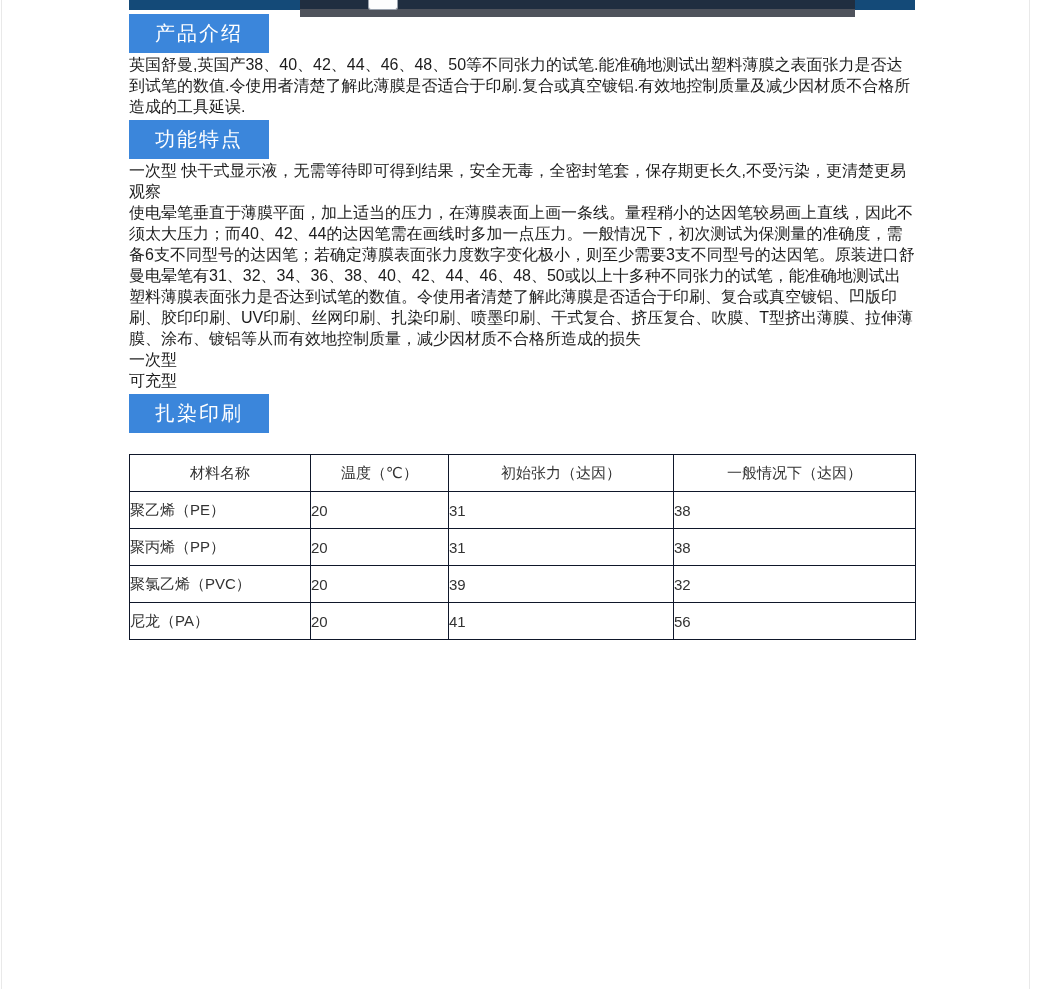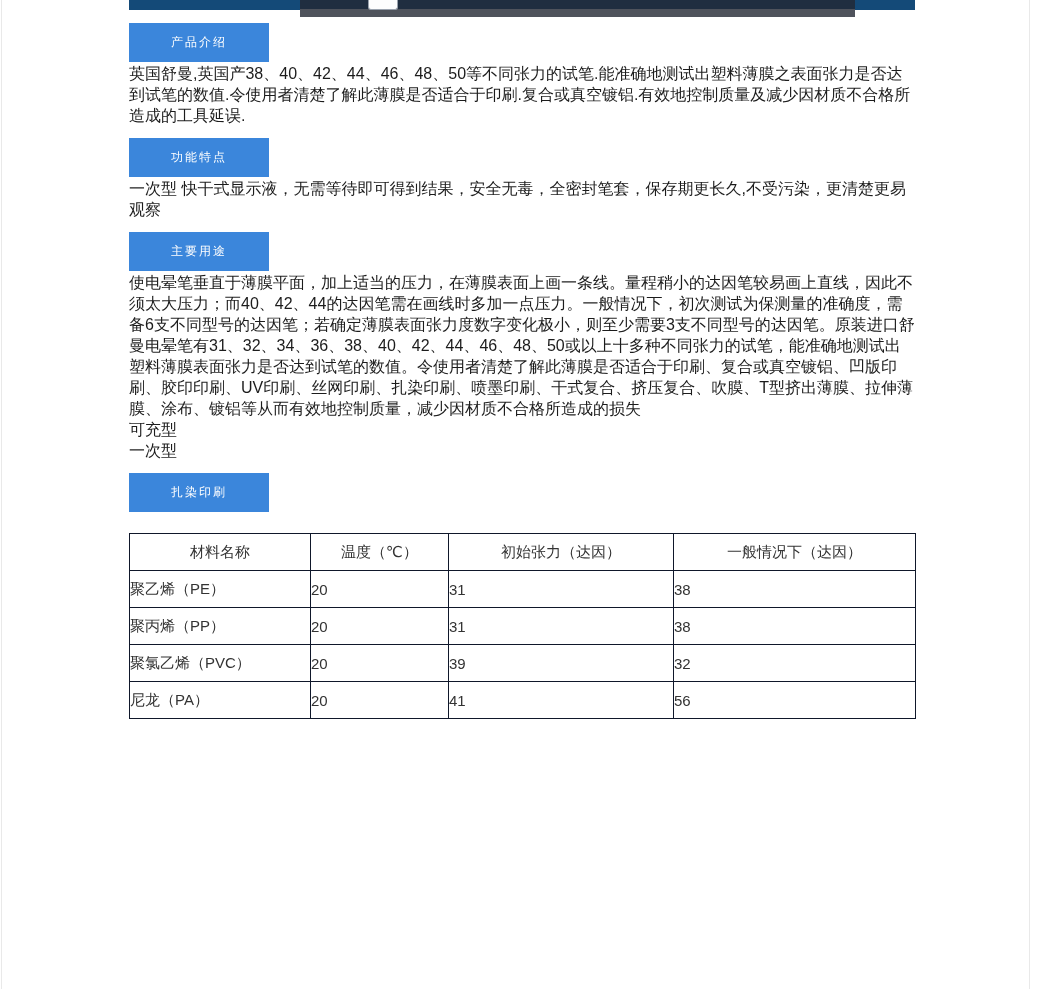--- a/index.html
+++ b/index.html
@@ -16,22 +16,22 @@
   .overlay{position:absolute;left:300px;top:0;width:555px;height:17px;}
   .overlay-top{position:absolute;left:0;top:0;width:100%;height:9px;background:#202e40;}
   .overlay-bottom{position:absolute;left:0;top:9px;width:100%;height:8px;background:#4f535c;}
   .overlay-tab{position:absolute;left:68px;top:0;width:30px;height:10px;background:#fdfdfd;
     border:1px solid #9aa2ad;border-top:none;border-radius:0 0 3px 3px;box-sizing:border-box;}
 
   .content{position:absolute;left:129px;top:0;width:786px;padding-top:11px;}
 
   .section-btn{
     display:flex;align-items:center;justify-content:center;
-    width:140px;height:39px;margin:12px 0 1px 0;border:none;cursor:pointer;
-    background:#3b86db;color:#ffffff;font-size:12px;letter-spacing:2px;
+    width:140px;height:39px;margin:3px 0 1px 0;border:none;cursor:pointer;
+    background:#3b86db;color:#ffffff;font-size:20px;letter-spacing:2px;
     font-family:inherit;
   }
   .section-text{margin:0;padding:0;font-size:16px;line-height:21px;color:#1c1c1c;}
 
   .params-table{
     width:786px;margin-top:21px;border-collapse:collapse;
     font-size:15px;color:#333333;table-layout:fixed;
   }
   .params-table th,.params-table td{
     border:1px solid #0f172a;height:36px;padding:0;
@@ -53,25 +53,24 @@
 </div>
 
 <div class="content">
 
   <button class="section-btn">产品介绍</button>
   <p class="section-text">英国舒曼,英国产38、40、42、44、46、48、50等不同张力的试笔.能准确地测试出塑料薄膜之表面张力是否达到试笔的数值.令使用者清楚了解此薄膜是否适合于印刷.复合或真空镀铝.有效地控制质量及减少因材质不合格所造成的工具延误.</p>
 
   <button class="section-btn">功能特点</button>
   <p class="section-text">一次型 快干式显示液，无需等待即可得到结果，安全无毒，全密封笔套，保存期更长久,不受污染，更清楚更易观察</p>
 
-  <button class="section-btn">主要用途</button>
   <p class="section-text">使电晕笔垂直于薄膜平面，加上适当的压力，在薄膜表面上画一条线。量程稍小的达因笔较易画上直线，因此不须太大压力；而40、42、44的达因笔需在画线时多加一点压力。一般情况下，初次测试为保测量的准确度，需备6支不同型号的达因笔；若确定薄膜表面张力度数字变化极小，则至少需要3支不同型号的达因笔。原装进口舒曼电晕笔有31、32、34、36、38、40、42、44、46、48、50或以上十多种不同张力的试笔，能准确地测试出塑料薄膜表面张力是否达到试笔的数值。令使用者清楚了解此薄膜是否适合于印刷、复合或真空镀铝、凹版印刷、胶印印刷、UV印刷、丝网印刷、扎染印刷、喷墨印刷、干式复合、挤压复合、吹膜、T型挤出薄膜、拉伸薄膜、涂布、镀铝等从而有效地控制质量，减少因材质不合格所造成的损失</p>
 
+  <p class="section-text">一次型</p>
   <p class="section-text">可充型</p>
-  <p class="section-text">一次型</p>
 
   <button class="section-btn">扎染印刷</button>
 
   <table class="params-table">
     <colgroup>
       <col style="width:181px">
       <col style="width:138px">
       <col style="width:225px">
       <col style="width:242px">
     </colgroup>

